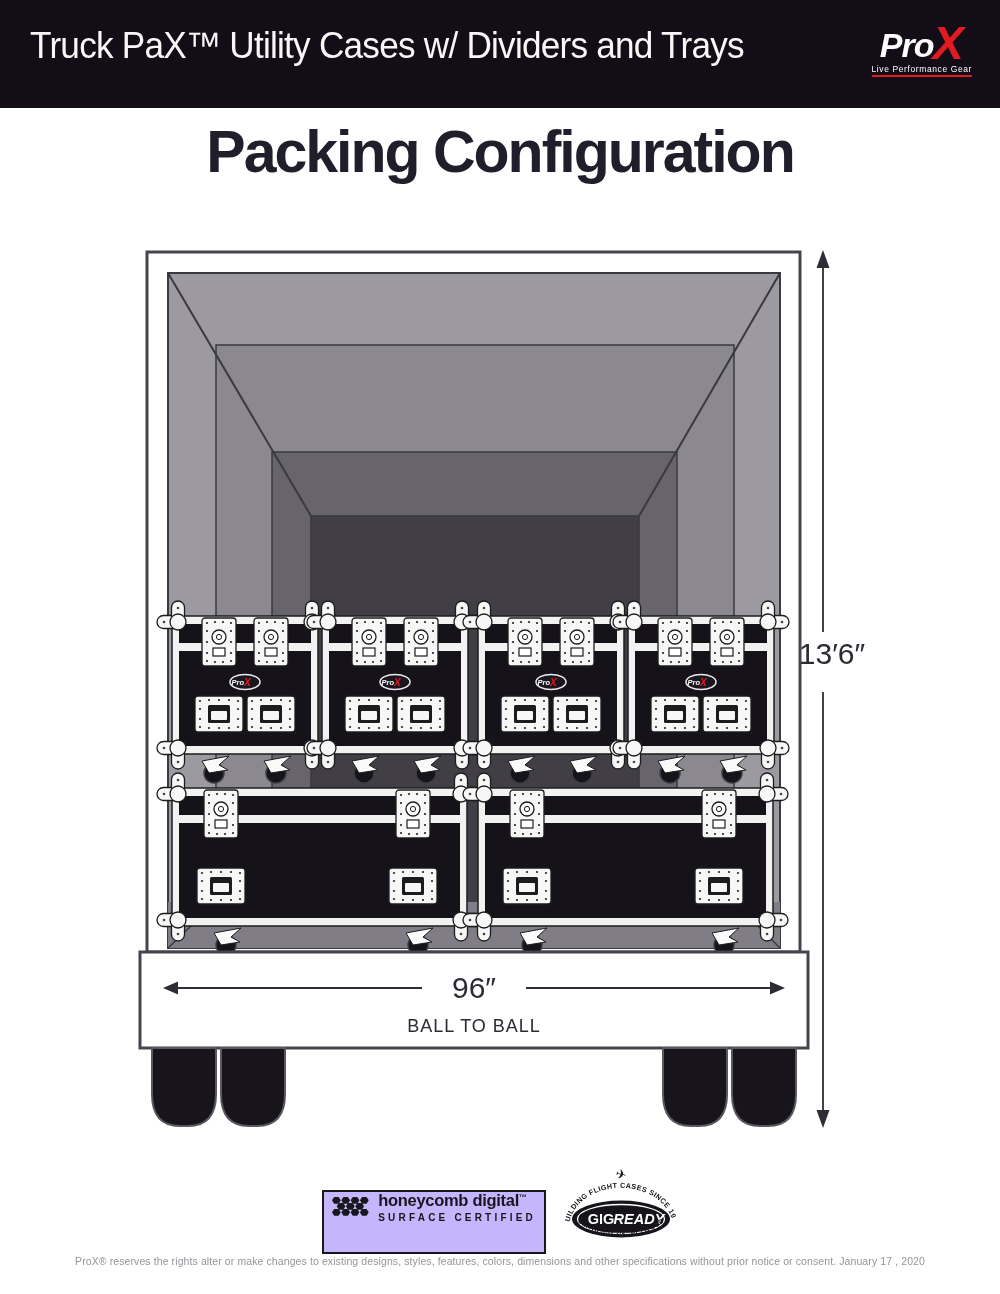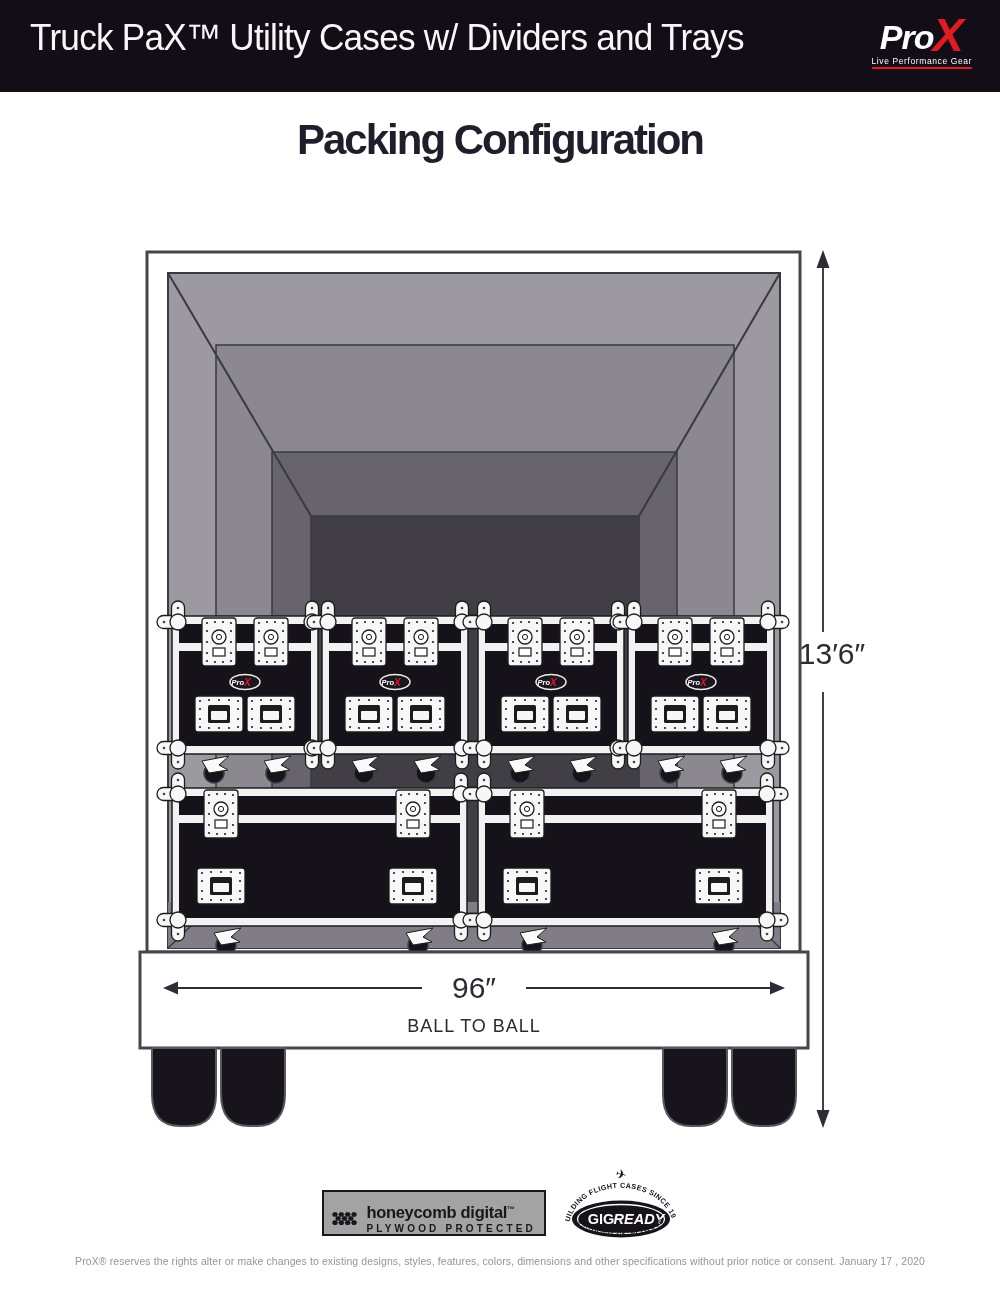--- a/index.html
+++ b/index.html
@@ -2,51 +2,51 @@
 <html><head>
 <meta charset="utf-8">
 <style>
   html,body{margin:0;padding:0;}
   body{
     width:1000px;height:1294px;position:relative;background:#ffffff;
     font-family:"Liberation Sans", sans-serif;overflow:hidden;
   }
   
   .topbar{
-    position:relative;z-index:2;height:92px;background:#120d16;
+    position:relative;z-index:2;height:108px;background:#120d16;
     display:flex;align-items:center;justify-content:space-between;
     padding:0 28px 16px 30px;box-sizing:border-box;
   }
   .topbar-title{
     color:#f7f7f7;font-size:37px;font-weight:500;letter-spacing:-0.8px;
     transform:scaleX(0.95);transform-origin:left center;white-space:nowrap;
   }
   .brand{display:flex;flex-direction:column;align-items:center;line-height:1;}
   .brand-word{display:flex;align-items:flex-end;}
   .brand-pro{color:#ffffff;font-size:34px;font-weight:900;font-style:italic;letter-spacing:-1px;}
   .brand-x{color:#e11b22;font-size:47px;font-weight:900;font-style:italic;margin-left:-1px;position:relative;top:4px;}
   .brand-tag{
     color:#ffffff;font-size:8.5px;font-weight:400;letter-spacing:0.6px;margin-top:3px;
     border-bottom:2px solid #e11b22;padding-bottom:2px;white-space:nowrap;
   }
   
   .page-title{
-    position:relative;z-index:2;margin:0;padding-top:26px;text-align:center;
-    color:#1f1f2b;font-size:42px;font-weight:800;letter-spacing:-2px;line-height:1.05;
+    position:relative;z-index:2;margin:0;padding-top:14px;text-align:center;
+    color:#1f1f2b;font-size:59px;font-weight:800;letter-spacing:-2px;line-height:1.05;
   }
   
   .diagram-svg{position:absolute;left:0;top:0;width:1000px;height:1294px;z-index:1;}
   .dim-text{fill:#2b2b33;font-family:"Liberation Sans",sans-serif;}
   .case-logo-pro{fill:#ffffff;font-size:7.5px;font-weight:800;font-style:italic;font-family:"Liberation Sans",sans-serif;}
   .case-logo-x{fill:#e11b22;font-size:10px;font-weight:900;font-style:italic;font-family:"Liberation Sans",sans-serif;}
   
   .hc-box{
-    position:absolute;left:322px;top:1190px;width:224px;height:46px;z-index:2;
-    border:2px solid #17171c;box-sizing:border-box;background:#a3a3a3;
-    display:flex;align-items:flex-end;gap:9px;padding:0 8px;
+    position:absolute;left:322px;top:1190px;width:224px;height:64px;z-index:2;
+    border:2px solid #17171c;box-sizing:border-box;background:#c4b5fd;
+    display:flex;align-items:flex-start;gap:9px;padding:0 8px;
   }
   .hc-text{display:flex;flex-direction:column;align-items:flex-start;line-height:1;}
   .hc-name{color:#17171c;font-size:16.5px;font-weight:800;letter-spacing:-0.3px;white-space:nowrap;}
   .hc-name sup{font-size:8px;font-weight:700;}
   .hc-sub{color:#17171c;font-size:10px;font-weight:600;letter-spacing:3.2px;margin-top:4px;white-space:nowrap;}
   .gig-badge{position:absolute;left:558px;top:1162px;width:126px;height:94px;z-index:2;}
   .disclaimer{
     position:absolute;left:0;top:1255px;width:100%;z-index:2;text-align:center;
     color:#95959a;font-size:10.5px;letter-spacing:0.1px;
   }
@@ -238,21 +238,21 @@
     <use href="#hex" x="7" y="9"></use>
       <use href="#hex" x="21" y="9"></use>
       <use href="#hex" x="35" y="9"></use>
     <use href="#hex" x="0" y="18"></use>
       <use href="#hex" x="14" y="18"></use>
       <use href="#hex" x="28" y="18"></use>
       <use href="#hex" x="42" y="18"></use>
   </svg>
   <div class="hc-text">
     <div class="hc-name"><span>honeycomb digital</span><sup>™</sup></div>
-    <div class="hc-sub">PLYWOOD PROTECTED</div>
+    <div class="hc-sub">SURFACE CERTIFIED</div>
   </div>
 </div>
 
 <div class="gig-badge">
   <svg viewBox="0 0 126 94" width="126" height="94">
     <defs>
       <path id="arcTop" d="M 12,58 A 52,40 0 0 1 114,58" fill="none"></path>
       <path id="arcBot" d="M 17,56 A 49,27 0 0 0 109,56" fill="none"></path>
     </defs>
     <text font-size="7.2" font-weight="bold" fill="#16131a" letter-spacing="0.4" font-family="Liberation Sans, sans-serif">

